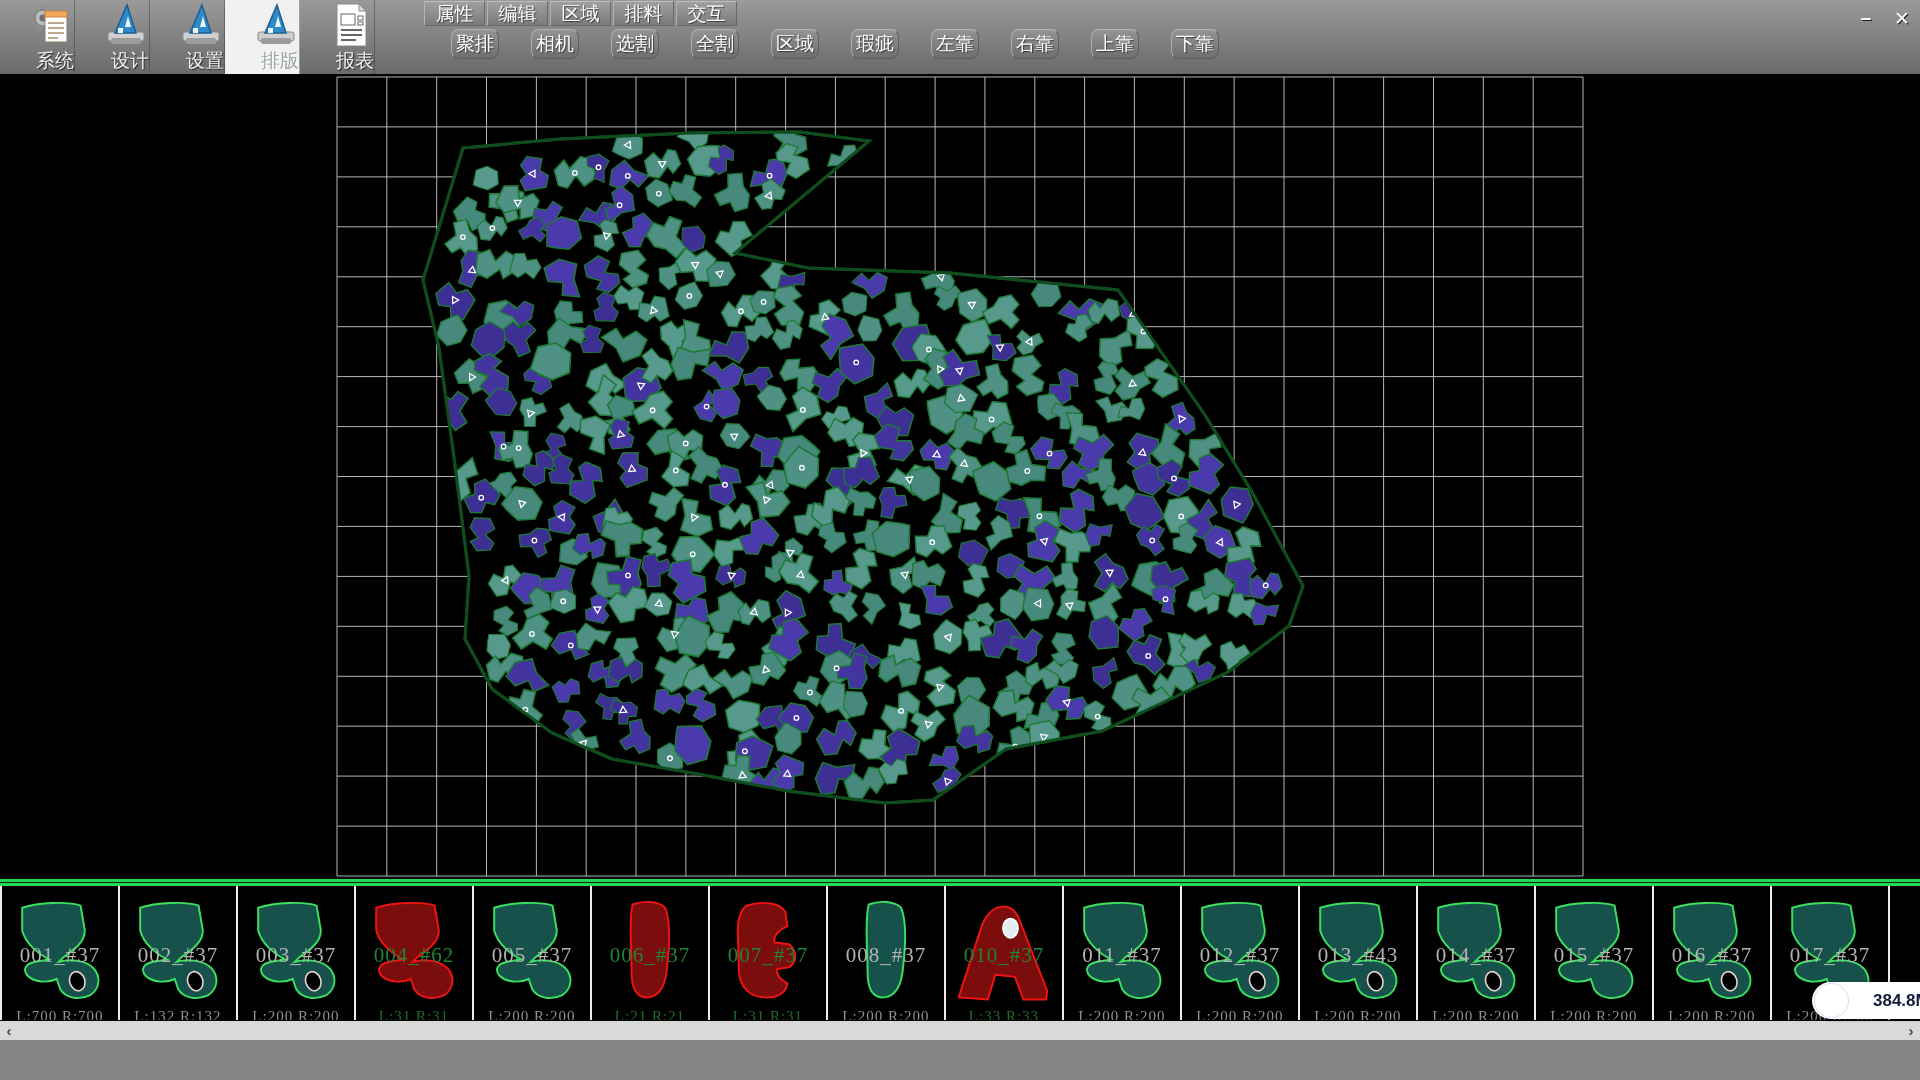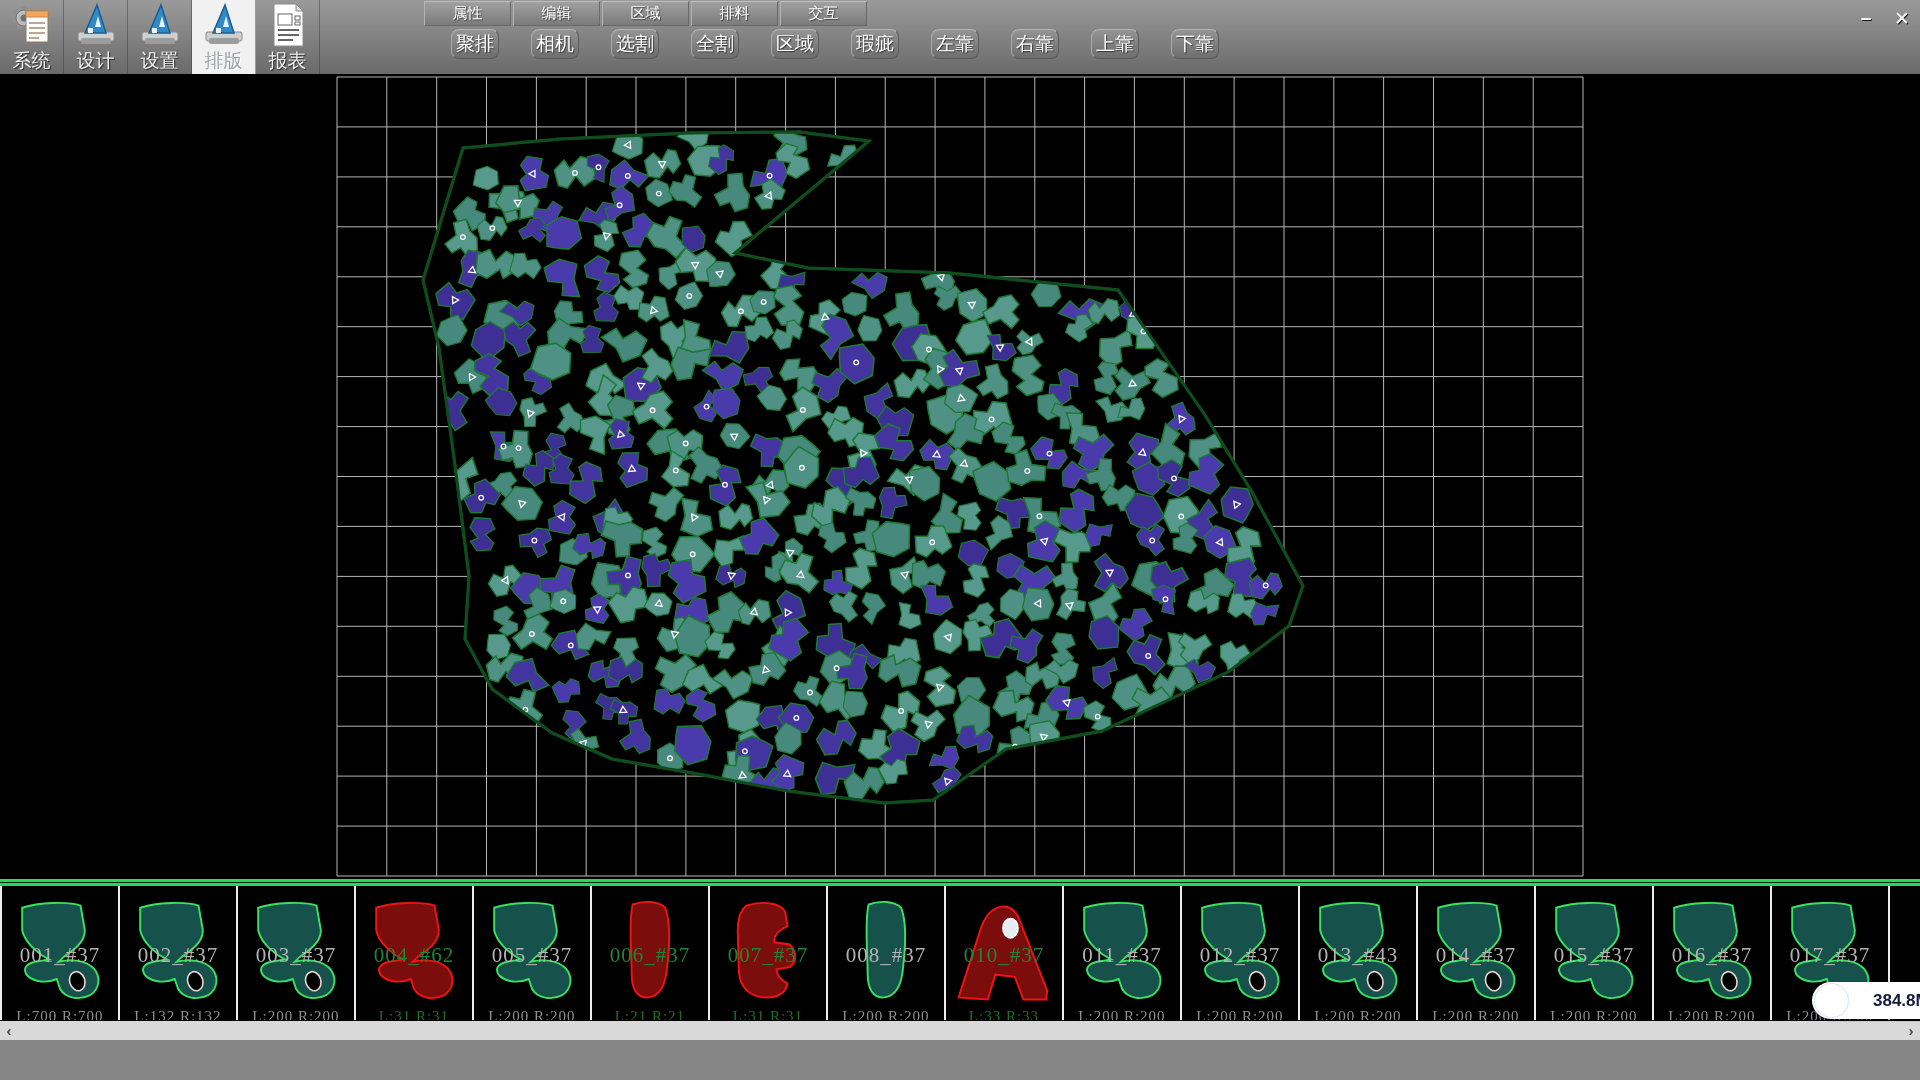--- a/index.html
+++ b/index.html
@@ -3,32 +3,32 @@
 <meta charset="utf-8">
 <style>
   html,body{margin:0;padding:0;background:#222;}
   .app{position:relative;width:1920px;height:1080px;overflow:hidden;background:#000;
        font-family:"Liberation Sans","DejaVu Sans",sans-serif;-webkit-user-select:none;user-select:none;}
 
   
   .ribbon{position:absolute;left:0;top:0;width:1920px;height:74px;
           background:linear-gradient(#9a9a9a,#6a6a6a);border-bottom:1px solid #3c3c3c;}
   .tabs{position:absolute;left:0;top:0;height:74px;display:flex;}
-  .tab{width:64px;height:74px;box-sizing:border-box;border-right:1px solid rgba(55,55,55,.45);
-       display:flex;flex-direction:column;align-items:center;cursor:default;}
+  .tab{width:75px;height:74px;box-sizing:border-box;border-right:1px solid rgba(55,55,55,.45);
+       display:flex;flex-direction:column;align-items:flex-end;cursor:default;}
   .tab.selected{background:#f1f1f1;}
   .ticon{width:46px;height:48px;margin-top:1px;}
   .ticon svg{width:46px;height:48px;}
   .tlabel{font-size:19px;line-height:23px;color:#f2f2f2;text-shadow:1px 1px 1px rgba(0,0,0,.65);}
   .tab.selected .tlabel{color:#9aa4a8;text-shadow:1px 1px 0 rgba(255,255,255,.9);}
 
   .menus{position:absolute;left:424px;top:1px;display:flex;gap:2px;}
-  .menu-btn{width:87px;height:25px;box-sizing:border-box;display:flex;align-items:center;justify-content:center;
+  .menu-btn{width:61px;height:25px;box-sizing:border-box;display:flex;align-items:center;justify-content:center;
             background:linear-gradient(#a0a0a0,#7b7b7b);border:1px solid #696969;border-top-color:#bdbdbd;border-left-color:#b3b3b3;
-            color:#fff;font-size:15px;text-shadow:1px 1px 1px rgba(0,0,0,.55);cursor:default;}
+            color:#fff;font-size:19px;text-shadow:1px 1px 1px rgba(0,0,0,.55);cursor:default;}
   .tools{position:absolute;left:424px;top:29px;display:flex;gap:5px;}
   .tool-btn{width:48px;height:30px;box-sizing:border-box;display:flex;align-items:center;justify-content:center;
             background:linear-gradient(#949494,#6e6e6e);border:1px solid #5d5d5d;border-top-color:#b5b5b5;border-left-color:#ababab;
             border-radius:8px;color:#fff;font-size:19px;text-shadow:1px 1px 1px rgba(0,0,0,.55);cursor:default;margin-left:27px;}
 
   .win-controls{position:absolute;top:6px;right:4px;display:flex;gap:8px;}
   .win-btn{width:28px;height:24px;display:flex;align-items:center;justify-content:center;
            color:#fff;font-size:19px;font-weight:bold;text-shadow:1px 1px 0 #1a1a1a;cursor:default;}
 
   

